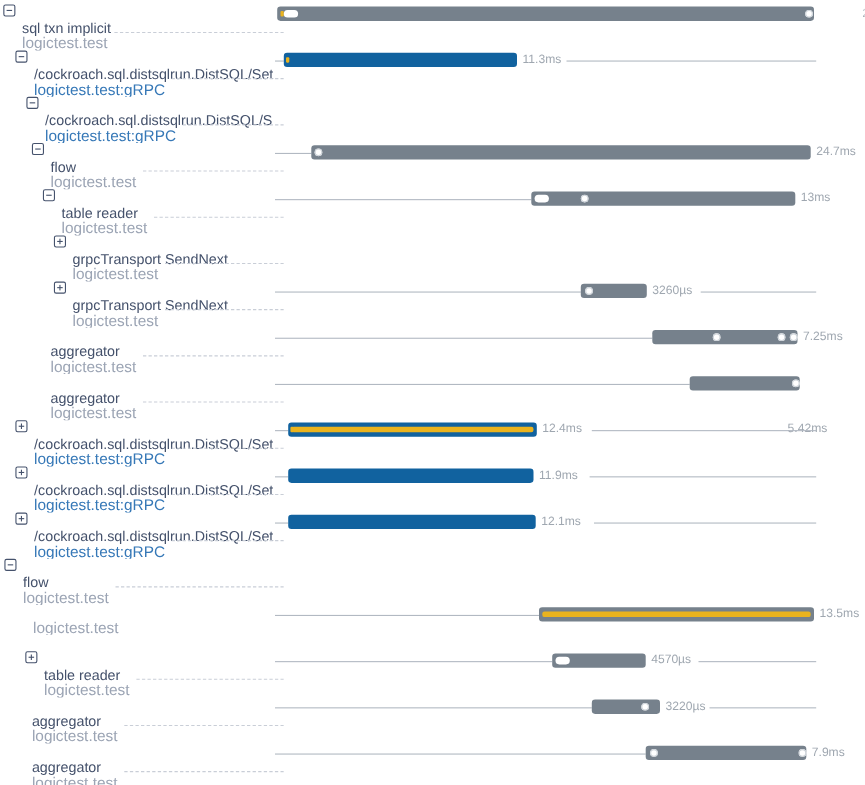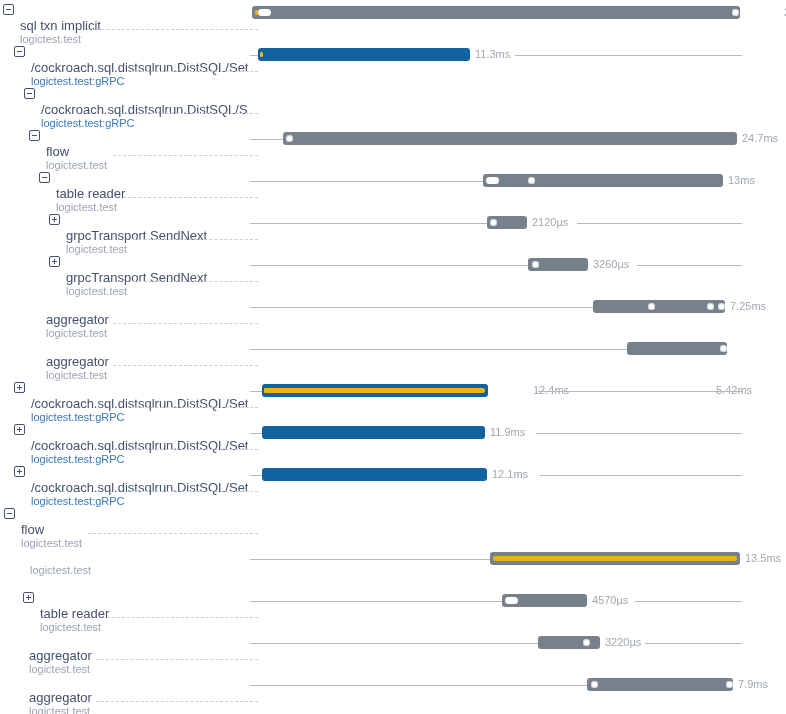--- a/index.html
+++ b/index.html
@@ -5,21 +5,21 @@
   html,body{margin:0;padding:0;background:#fff;}
   body{width:786px;height:714px;overflow:hidden;font-family:"Liberation Sans",sans-serif;}
   #trace{position:relative;width:786px;height:714px;padding-top:2px;box-sizing:border-box;overflow:hidden;}
   .row{position:relative;height:42px;}
   .expander{position:absolute;top:2px;width:11px;height:11px;border:1px solid #45526c;border-radius:2px;box-sizing:border-box;background:#fff;cursor:pointer;}
   .expander .h{position:absolute;left:2px;right:2px;top:4px;height:1px;background:#45526c;}
   .expander .v{position:absolute;top:2px;bottom:2px;left:4px;width:1px;background:#45526c;}
   .labels{position:absolute;top:16px;overflow:hidden;}
   .title{font-size:13px;line-height:15px;color:#44516b;white-space:nowrap;overflow:hidden;}
   .subrow{display:flex;align-items:flex-start;height:13px;}
-  .subtitle{font-size:11px;line-height:12px;white-space:nowrap;}
+  .subtitle{font-size:14px;line-height:12px;white-space:nowrap;}
   .subtitle.gray{color:#9ba4b4;}
   .subtitle.blue{color:#3678b7;}
   .dash{flex:1;border-top:1px dashed #c9ced7;margin-left:6px;transform:translateY(-4px);min-width:0;}
   .timeline{position:absolute;left:250px;top:0;width:492px;height:42px;}
   .line{position:absolute;top:11px;height:1px;background:#b2b9c2;}
   .bar{position:absolute;top:4px;height:13px;border-radius:3px;cursor:pointer;}
   .bar.gray{background:#76818c;}
   .bar.blue{background:#11629f;}
   .stripe{position:absolute;left:3px;right:3px;top:4px;height:5px;background:#eab31e;border-radius:2px;}
   .mdot{position:absolute;top:3px;width:7px;height:7px;border-radius:50%;background:#fff;box-shadow:inset 0 0 0 1px #cdd3d9;}
@@ -127,28 +127,20 @@
         <div class="h"></div>
         <div class="v"></div>
       </div>
       <div class="labels" style="left: 66px; width: 192px;">
         <div class="title">grpcTransport SendNext</div>
         <div class="subrow">
           <div class="subtitle gray">logictest.test</div>
           <div class="dash"></div>
         </div>
       </div>
-      <div class="timeline">
-        <div class="line" style="left: 0px; width: 237px;"></div>
-        <div class="bar gray" style="left: 237px; width: 40px;">
-          <div class="mdot" style="left: 3px;"></div>
-        </div>
-        <div class="duration" style="left: 282px;">2120µs</div>
-        <div class="line" style="left: 327px; width: 165px;"></div>
-      </div>
     </div>
     <div class="row">
       <div class="expander" style="left: 49px;">
         <div class="h"></div>
         <div class="v"></div>
       </div>
       <div class="labels" style="left: 66px; width: 192px;">
         <div class="title">grpcTransport SendNext</div>
         <div class="subrow">
           <div class="subtitle gray">logictest.test</div>
@@ -209,21 +201,21 @@
           <div class="subtitle blue">logictest.test:gRPC</div>
           <div class="dash"></div>
         </div>
       </div>
       <div class="timeline">
         <div class="line" style="left: 0px; width: 12px;"></div>
         <div class="bar blue" style="left: 12px; width: 226px;">
           <div class="stripe"></div>
           <div class="mytick" style="left: 2px;"></div>
         </div>
-        <div class="duration" style="left: 243px; margin-left: 40px;">12.4ms</div>
+        <div class="duration" style="left: 243px;">12.4ms</div>
         <div class="line" style="left: 288px; width: 204px;"></div>
       </div>
     </div>
     <div class="row">
       <div class="expander" style="left: 14px;">
         <div class="h"></div>
         <div class="v"></div>
       </div>
       <div class="labels" style="left: 31px; width: 227px;">
         <div class="title">/cockroach.sql.distsqlrun.DistSQL/Set</div>

